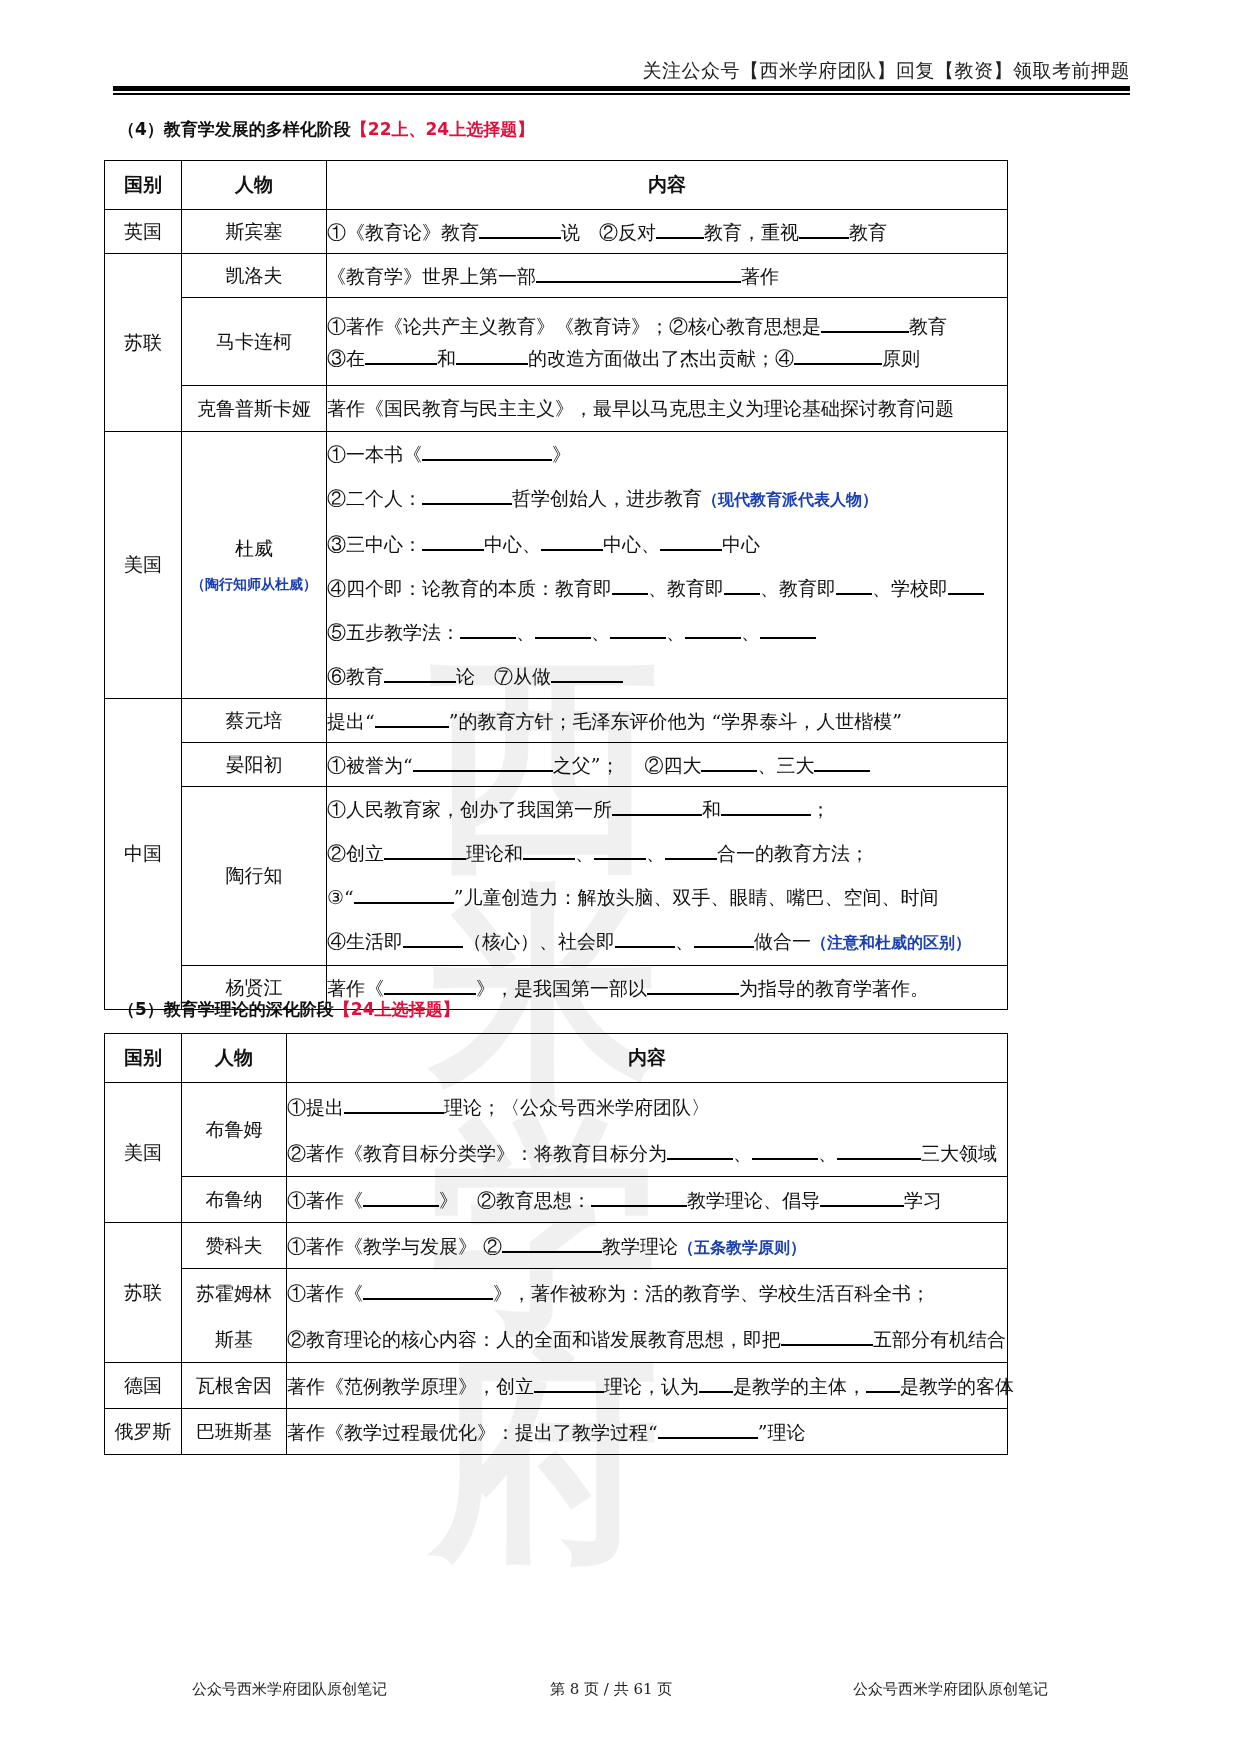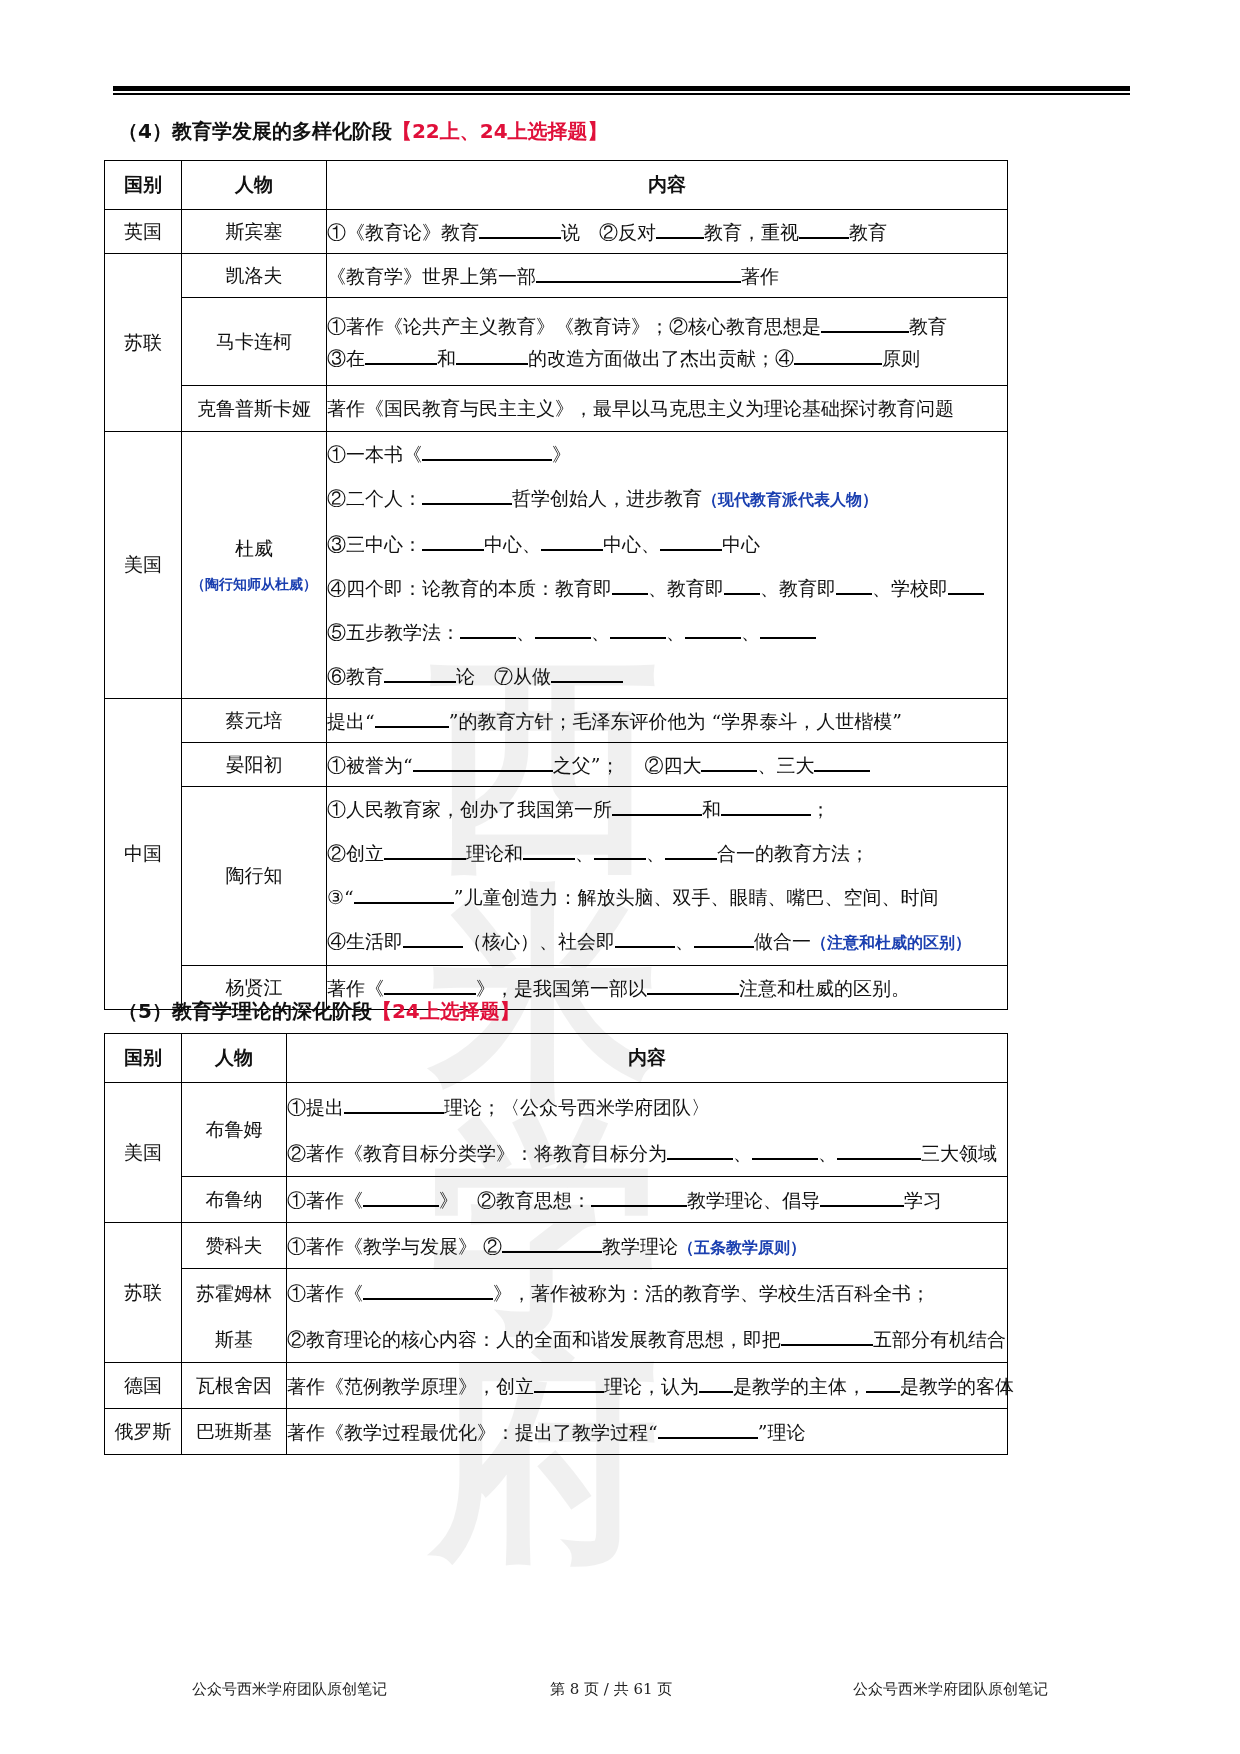--- a/index.html
+++ b/index.html
@@ -11,21 +11,21 @@
   .header {
     position: absolute; left: 113px; top: 58px; width: 1017px; height: 26px;
     font-size: 19px; color: #222;
   }
   .header .left { position: absolute; left: 0; top: 0; letter-spacing: 0.5px; }
   .header .right { position: absolute; right: 0; top: 0; letter-spacing: 0.5px; }
   .header-rule-thick { position: absolute; left: 113px; top: 86px; width: 1017px; height: 5px; background: #000; }
   .header-rule-thin { position: absolute; left: 113px; top: 93px; width: 1017px; height: 2px; background: #000; }
 
   .section-title {
-    position: absolute; left: 118px; font-size: 20px; font-weight: bold;
+    position: absolute; left: 118px; font-size: 17px; font-weight: bold;
     font-family: "DejaVu Sans", "Liberation Sans", sans-serif; color: #111;
   }
   .section-title .tag { color: #e0103a; }
 
   table.grid {
     position: absolute; border-collapse: collapse; table-layout: fixed;
     font-size: 19px;
   }
   table.grid td, table.grid th {
     border: 1.5px solid #000; padding: 0; vertical-align: middle;
@@ -48,20 +48,21 @@
   .watermark {
     position: absolute; left: 430px; top: 650px; width: 380px; height: 360px;
     color: rgba(0,0,0,0.06); font-size: 230px; font-weight: bold; line-height: 230px;
     font-family: "DejaVu Sans", sans-serif; pointer-events: none; letter-spacing: -20px;
   }
 </style>
 </head>
 <body>
 
 <div class="header">
+  <span class="right">关注公众号【西米学府团队】回复【教资】领取考前押题</span>
 </div>
 <div class="header-rule-thick"></div>
 <div class="header-rule-thin"></div>
 
 <div class="watermark">西米学府</div>
 
 <div class="section-title" style="top:118px;">
   <span>（4）教育学发展的多样化阶段</span><span class="tag">【22上、24上选择题】</span>
 </div>
 
@@ -139,21 +140,21 @@
     <td class="content" style="line-height:44px;">
       <span class="line"><span>①人民教育家，创办了我国第一所</span><span class="blank" style="width:90px"></span><span>和</span><span class="blank" style="width:90px"></span><span>；</span></span>
       <span class="line"><span>②创立</span><span class="blank" style="width:82px"></span><span>理论和</span><span class="blank" style="width:52px"></span><span>、</span><span class="blank" style="width:52px"></span><span>、</span><span class="blank" style="width:52px"></span><span>合一的教育方法；</span></span>
       <span class="line"><span>③“</span><span class="blank" style="width:100px"></span><span>”儿童创造力：解放头脑、双手、眼睛、嘴巴、空间、时间</span></span>
       <span class="line"><span>④生活即</span><span class="blank" style="width:60px"></span><span>（核心）、社会即</span><span class="blank" style="width:60px"></span><span>、</span><span class="blank" style="width:60px"></span><span>做合一</span><span class="note">（注意和杜威的区别）</span></span>
     </td>
   </tr>
   <tr style="height:44px">
     <td class="person">杨贤江</td>
     <td class="content">
-      <span class="line"><span>著作《</span><span class="blank" style="width:92px"></span><span>》，是我国第一部以</span><span class="blank" style="width:92px"></span><span>注意和杜威的区别。</span></span>
+      <span class="line"><span>著作《</span><span class="blank" style="width:92px"></span><span>》，是我国第一部以</span><span class="blank" style="width:92px"></span><span>为指导的教育学著作。</span></span>
     </td>
   </tr>
 </tbody>
   </table>
 
 <div class="section-title" style="top:998px;">
   <span>（5）教育学理论的深化阶段</span><span class="tag">【24上选择题】</span>
 </div>
 
 <table class="grid" style="left:104px; top:1033px; width:903px;">

